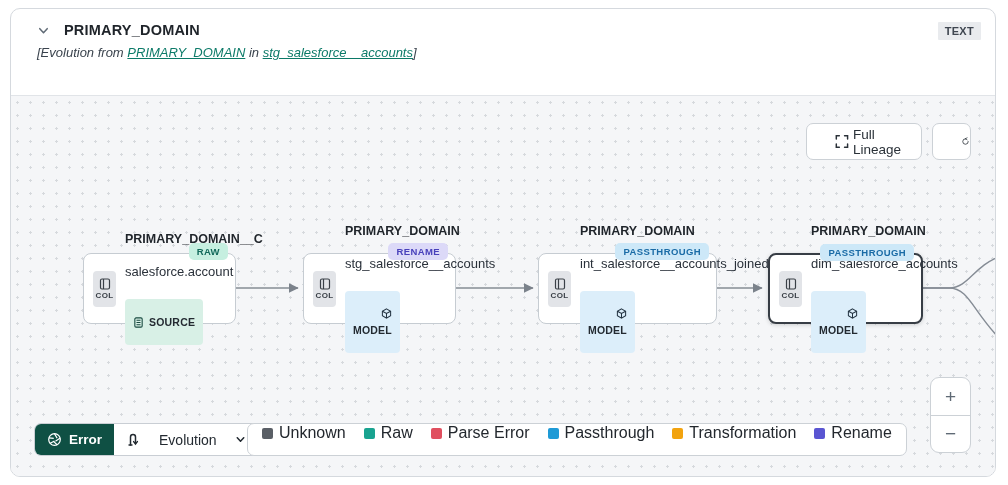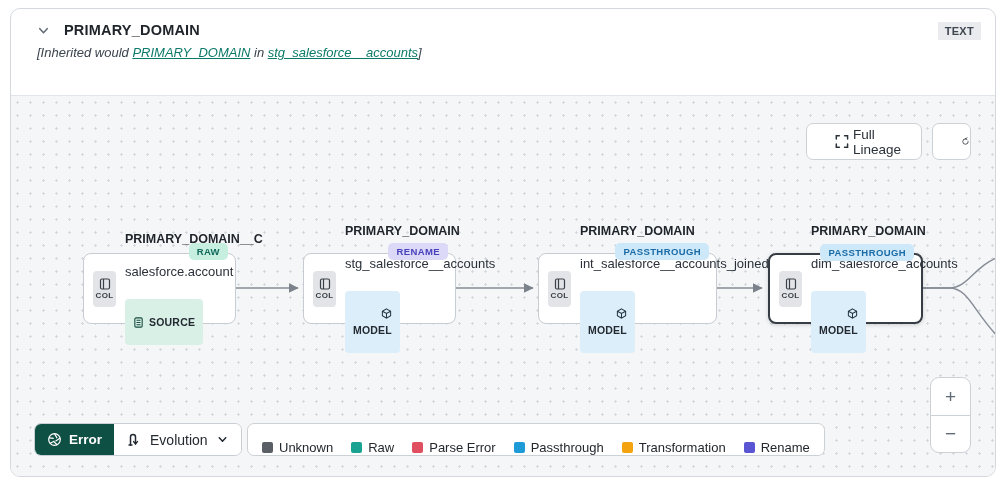--- a/index.html
+++ b/index.html
@@ -87,45 +87,45 @@
   .lenses-group {
     position:absolute; left:23px; top:327px; height:33px;
     display:flex; align-items:stretch; border:1px solid #c9ced4; border-radius:7px;
     overflow:hidden; background:#fff;
   }
   .lenses-btn {
     background:#0f5044; color:#fff; display:flex; align-items:center; gap:7px;
     padding:0 12px; font-size:13.5px; font-weight:700; cursor:pointer;
   }
   .lens-dropdown {
-    display:flex; align-items:center; gap:9px; padding:0 13px;
+    display:flex; align-items:center; gap:18px; padding:0 13px;
     font-size:14px; color:#232a31; background:#fff; cursor:pointer;
   }
   .legend {
     position:absolute; left:236px; top:327px; height:33px; background:#fff;
-    border:1px solid #ccd1d6; border-radius:7px; display:flex; align-items:flex-end;
-    gap:18px; padding:0 14px; font-size:13px; color:#23282e;
+    border:1px solid #ccd1d6; border-radius:7px; display:flex; align-items:flex-start;
+    gap:18px; padding:0 14px; font-size:16px; color:#23282e;
   }
   .legend-item { display:flex; align-items:center; gap:6px; white-space:nowrap; }
   .swatch { width:11px; height:11px; border-radius:2px; display:inline-block; flex:0 0 auto; }
 </style>
 </head>
 <body>
 
 <div class="card">
 
   <div class="header">
     <div class="title-row">
       <svg class="chev" viewBox="0 0 14 14" fill="none" stroke="currentColor" stroke-width="1.6" stroke-linecap="round" stroke-linejoin="round">
           <polyline points="3,5 7,9.5 11,5"></polyline>
         </svg>
       <span class="title">PRIMARY_DOMAIN</span>
     </div>
     <span class="text-badge">TEXT</span>
-    <div class="inherited"><span>[Inherited would </span><a>PRIMARY_DOMAIN</a><span> in </span><a>stg_salesforce__accounts</a><span>]</span></div>
+    <div class="inherited"><span>[Evolution from </span><a>PRIMARY_DOMAIN</a><span> in </span><a>stg_salesforce__accounts</a><span>]</span></div>
   </div>
 
   <div class="canvas">
 
     <svg class="edges" width="984" height="381" viewBox="0 0 984 381">
       <defs>
         <marker id="arw" markerWidth="8" markerHeight="8" refX="6.5" refY="3.5" orient="auto">
           <path d="M0,0 L7,3.5 L0,7 z" fill="#7b828b"></path>
         </marker>
       </defs>

